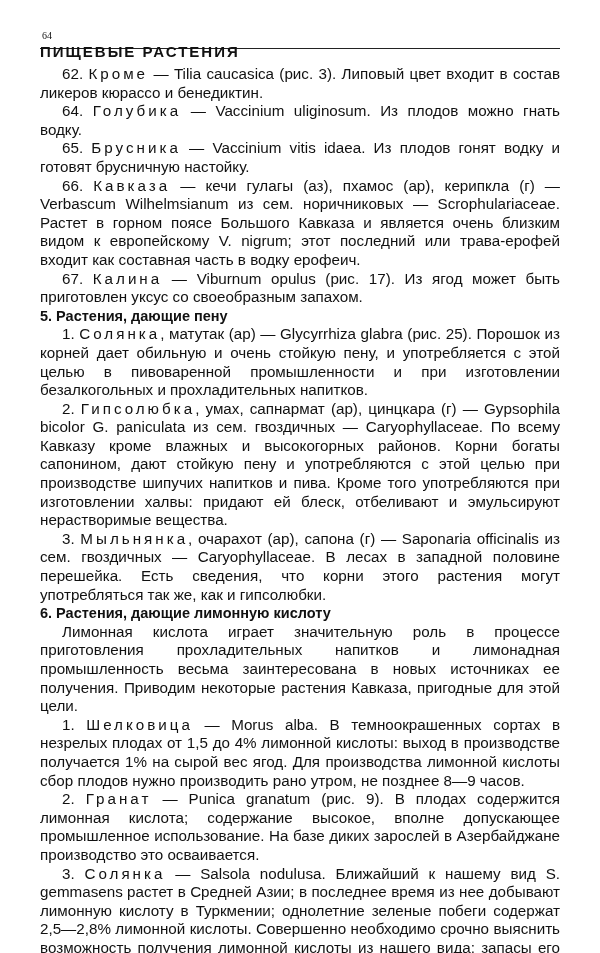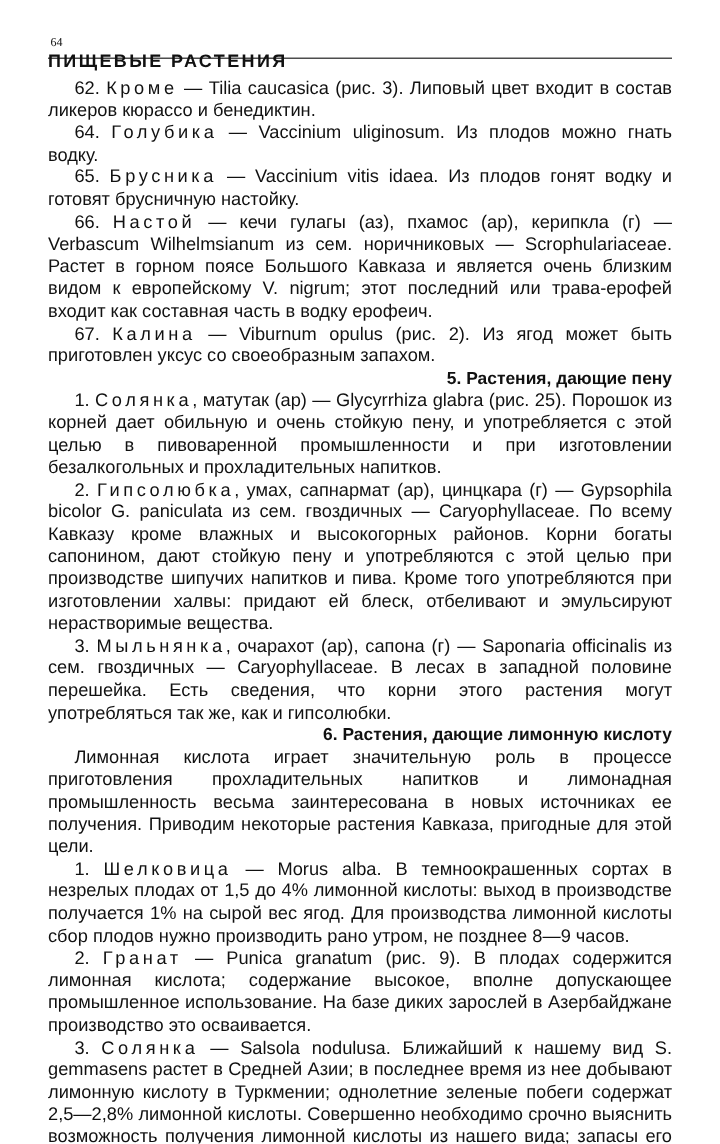--- a/index.html
+++ b/index.html
@@ -8,39 +8,39 @@
   .page { position: absolute; left: 40px; top: 28px; width: 520px; }
   .header { position: relative; height: 20px; border-bottom: 1.5px solid #222; }
   .page-num { position: absolute; left: 2px; top: 2px; font-size: 10px; }
   .running-title { position: absolute; left: 0; right: 0; top: 2px; text-align: left;
                    font-family: "Liberation Sans", "DejaVu Sans", sans-serif;
                    font-size: 15px; letter-spacing: 2px; font-weight: bold; margin-top: 13px; }
   .content { margin-top: 16px; font-size: 15.2px; line-height: 18.6px; text-align: justify;
              font-family: "Liberation Sans", "DejaVu Sans", sans-serif; font-stretch: condensed; }
   .content p { margin: 0; text-indent: 22px; }
   .spaced { letter-spacing: 3px; }
-  .section-title { text-align: right; font-weight: bold; margin: 20px 0 16px 0; text-indent: 0 !important;
+  .section-title { text-align: left; font-weight: bold; margin: 20px 0 16px 0; text-indent: 0 !important;
                    font-size: 14.5px; }
   .content { transform-origin: left top; }
 </style>
 </head>
 <body>
 
 <div class="page">
   <div class="header">
     <span class="page-num">64</span>
     <span class="running-title">ПИЩЕВЫЕ РАСТЕНИЯ</span>
   </div>
 
   <div class="content">
     <p><span>62. </span><span class="spaced">Кроме</span><span> — Tilia caucasica (рис. 3). Липовый цвет входит в состав ликеров кюрассо и бенедиктин.</span></p>
     <p><span>64. </span><span class="spaced">Голубика</span><span> — Vaccinium uliginosum. Из плодов можно гнать водку.</span></p>
     <p><span>65. </span><span class="spaced">Брусника</span><span> — Vaccinium vitis idaea. Из плодов гонят водку и готовят брусничную настойку.</span></p>
-    <p><span>66. </span><span class="spaced">Настой</span><span> — кечи гулагы (аз), пхамос (ар), керипкла (г) — Verbascum Wilhelmsianum из сем. норичниковых — Scrophulariaceae. Растет в горном поясе Большого Кавказа и является очень близким видом к европейскому V. nigrum; этот последний или трава-ерофей входит как составная часть в водку ерофеич.</span></p>
-    <p><span>67. </span><span class="spaced">Калина</span><span> — Viburnum opulus (рис. 2). Из ягод может быть приготовлен уксус со своеобразным запахом.</span></p>
+    <p><span>66. </span><span class="spaced">Кавказа</span><span> — кечи гулагы (аз), пхамос (ар), керипкла (г) — Verbascum Wilhelmsianum из сем. норичниковых — Scrophulariaceae. Растет в горном поясе Большого Кавказа и является очень близким видом к европейскому V. nigrum; этот последний или трава-ерофей входит как составная часть в водку ерофеич.</span></p>
+    <p><span>67. </span><span class="spaced">Калина</span><span> — Viburnum opulus (рис. 17). Из ягод может быть приготовлен уксус со своеобразным запахом.</span></p>
 
     <p class="section-title">5. Растения, дающие пену</p>
     <p><span>1. </span><span class="spaced">Солянка</span><span>, матутак (ар) — Glycyrrhiza glabra (рис. 25). Порошок из корней дает обильную и очень стойкую пену, и употребляется с этой целью в пивоваренной промышленности и при изготовлении безалкогольных и прохладительных напитков.</span></p>
     <p><span>2. </span><span class="spaced">Гипсолюбка</span><span>, умах, сапнармат (ар), цинцкара (г) — Gypsophila bicolor G. paniculata из сем. гвоздичных — Caryophyllaceae. По всему Кавказу кроме влажных и высокогорных районов. Корни богаты сапонином, дают стойкую пену и употребляются с этой целью при производстве шипучих напитков и пива. Кроме того употребляются при изготовлении халвы: придают ей блеск, отбеливают и эмульсируют нерастворимые вещества.</span></p>
     <p><span>3. </span><span class="spaced">Мыльнянка</span><span>, очарахот (ар), сапона (г) — Saponaria officinalis из сем. гвоздичных — Caryophyllaceae. В лесах в западной половине перешейка. Есть сведения, что корни этого растения могут употребляться так же, как и гипсолюбки.</span></p>
 
     <p class="section-title">6. Растения, дающие лимонную кислоту</p>
     <p>Лимонная кислота играет значительную роль в процессе приготовления прохладительных напитков и лимонадная промышленность весьма заинтересована в новых источниках ее получения. Приводим некоторые растения Кавказа, пригодные для этой цели.</p>
     <p><span>1. </span><span class="spaced">Шелковица</span><span> — Morus alba. В темноокрашенных сортах в незрелых плодах от 1,5 до 4% лимонной кислоты: выход в производстве получается 1% на сырой вес ягод. Для производства лимонной кислоты сбор плодов нужно производить рано утром, не позднее 8—9 часов.</span></p>
     <p><span>2. </span><span class="spaced">Гранат</span><span> — Punica granatum (рис. 9). В плодах содержится лимонная кислота; содержание высокое, вполне допускающее промышленное использование. На базе диких зарослей в Азербайджане производство это осваивается.</span></p>

